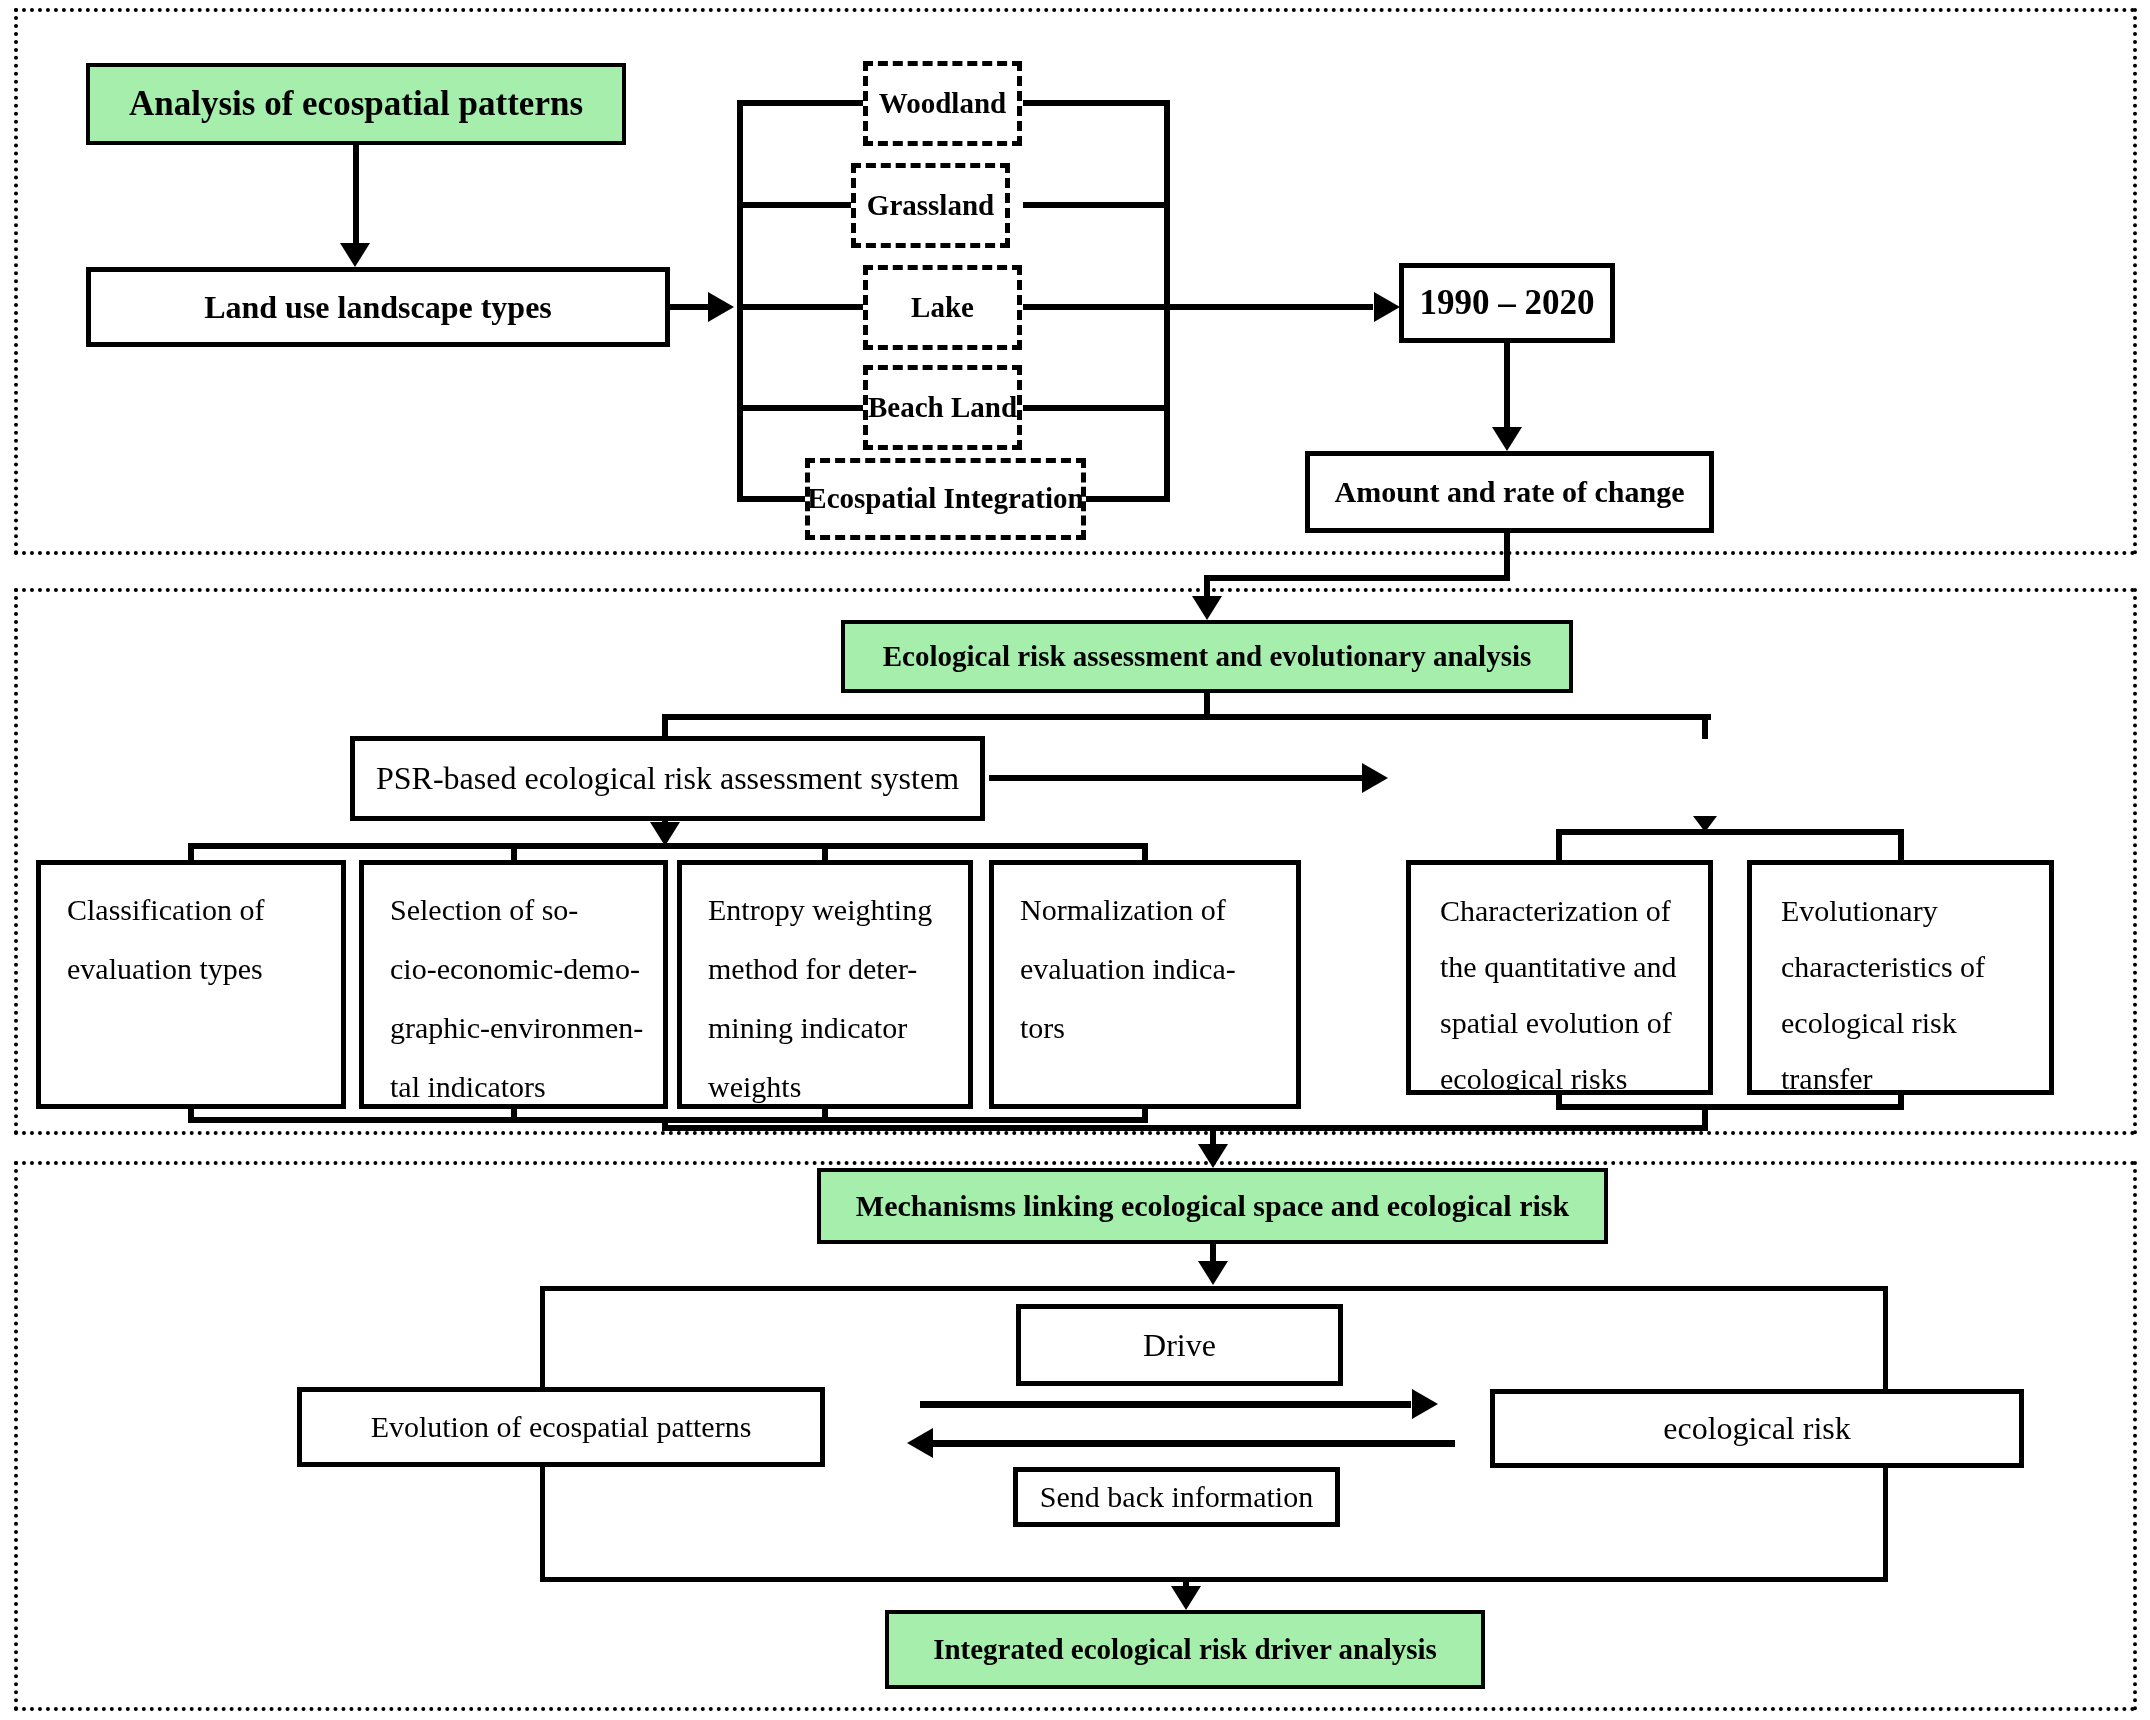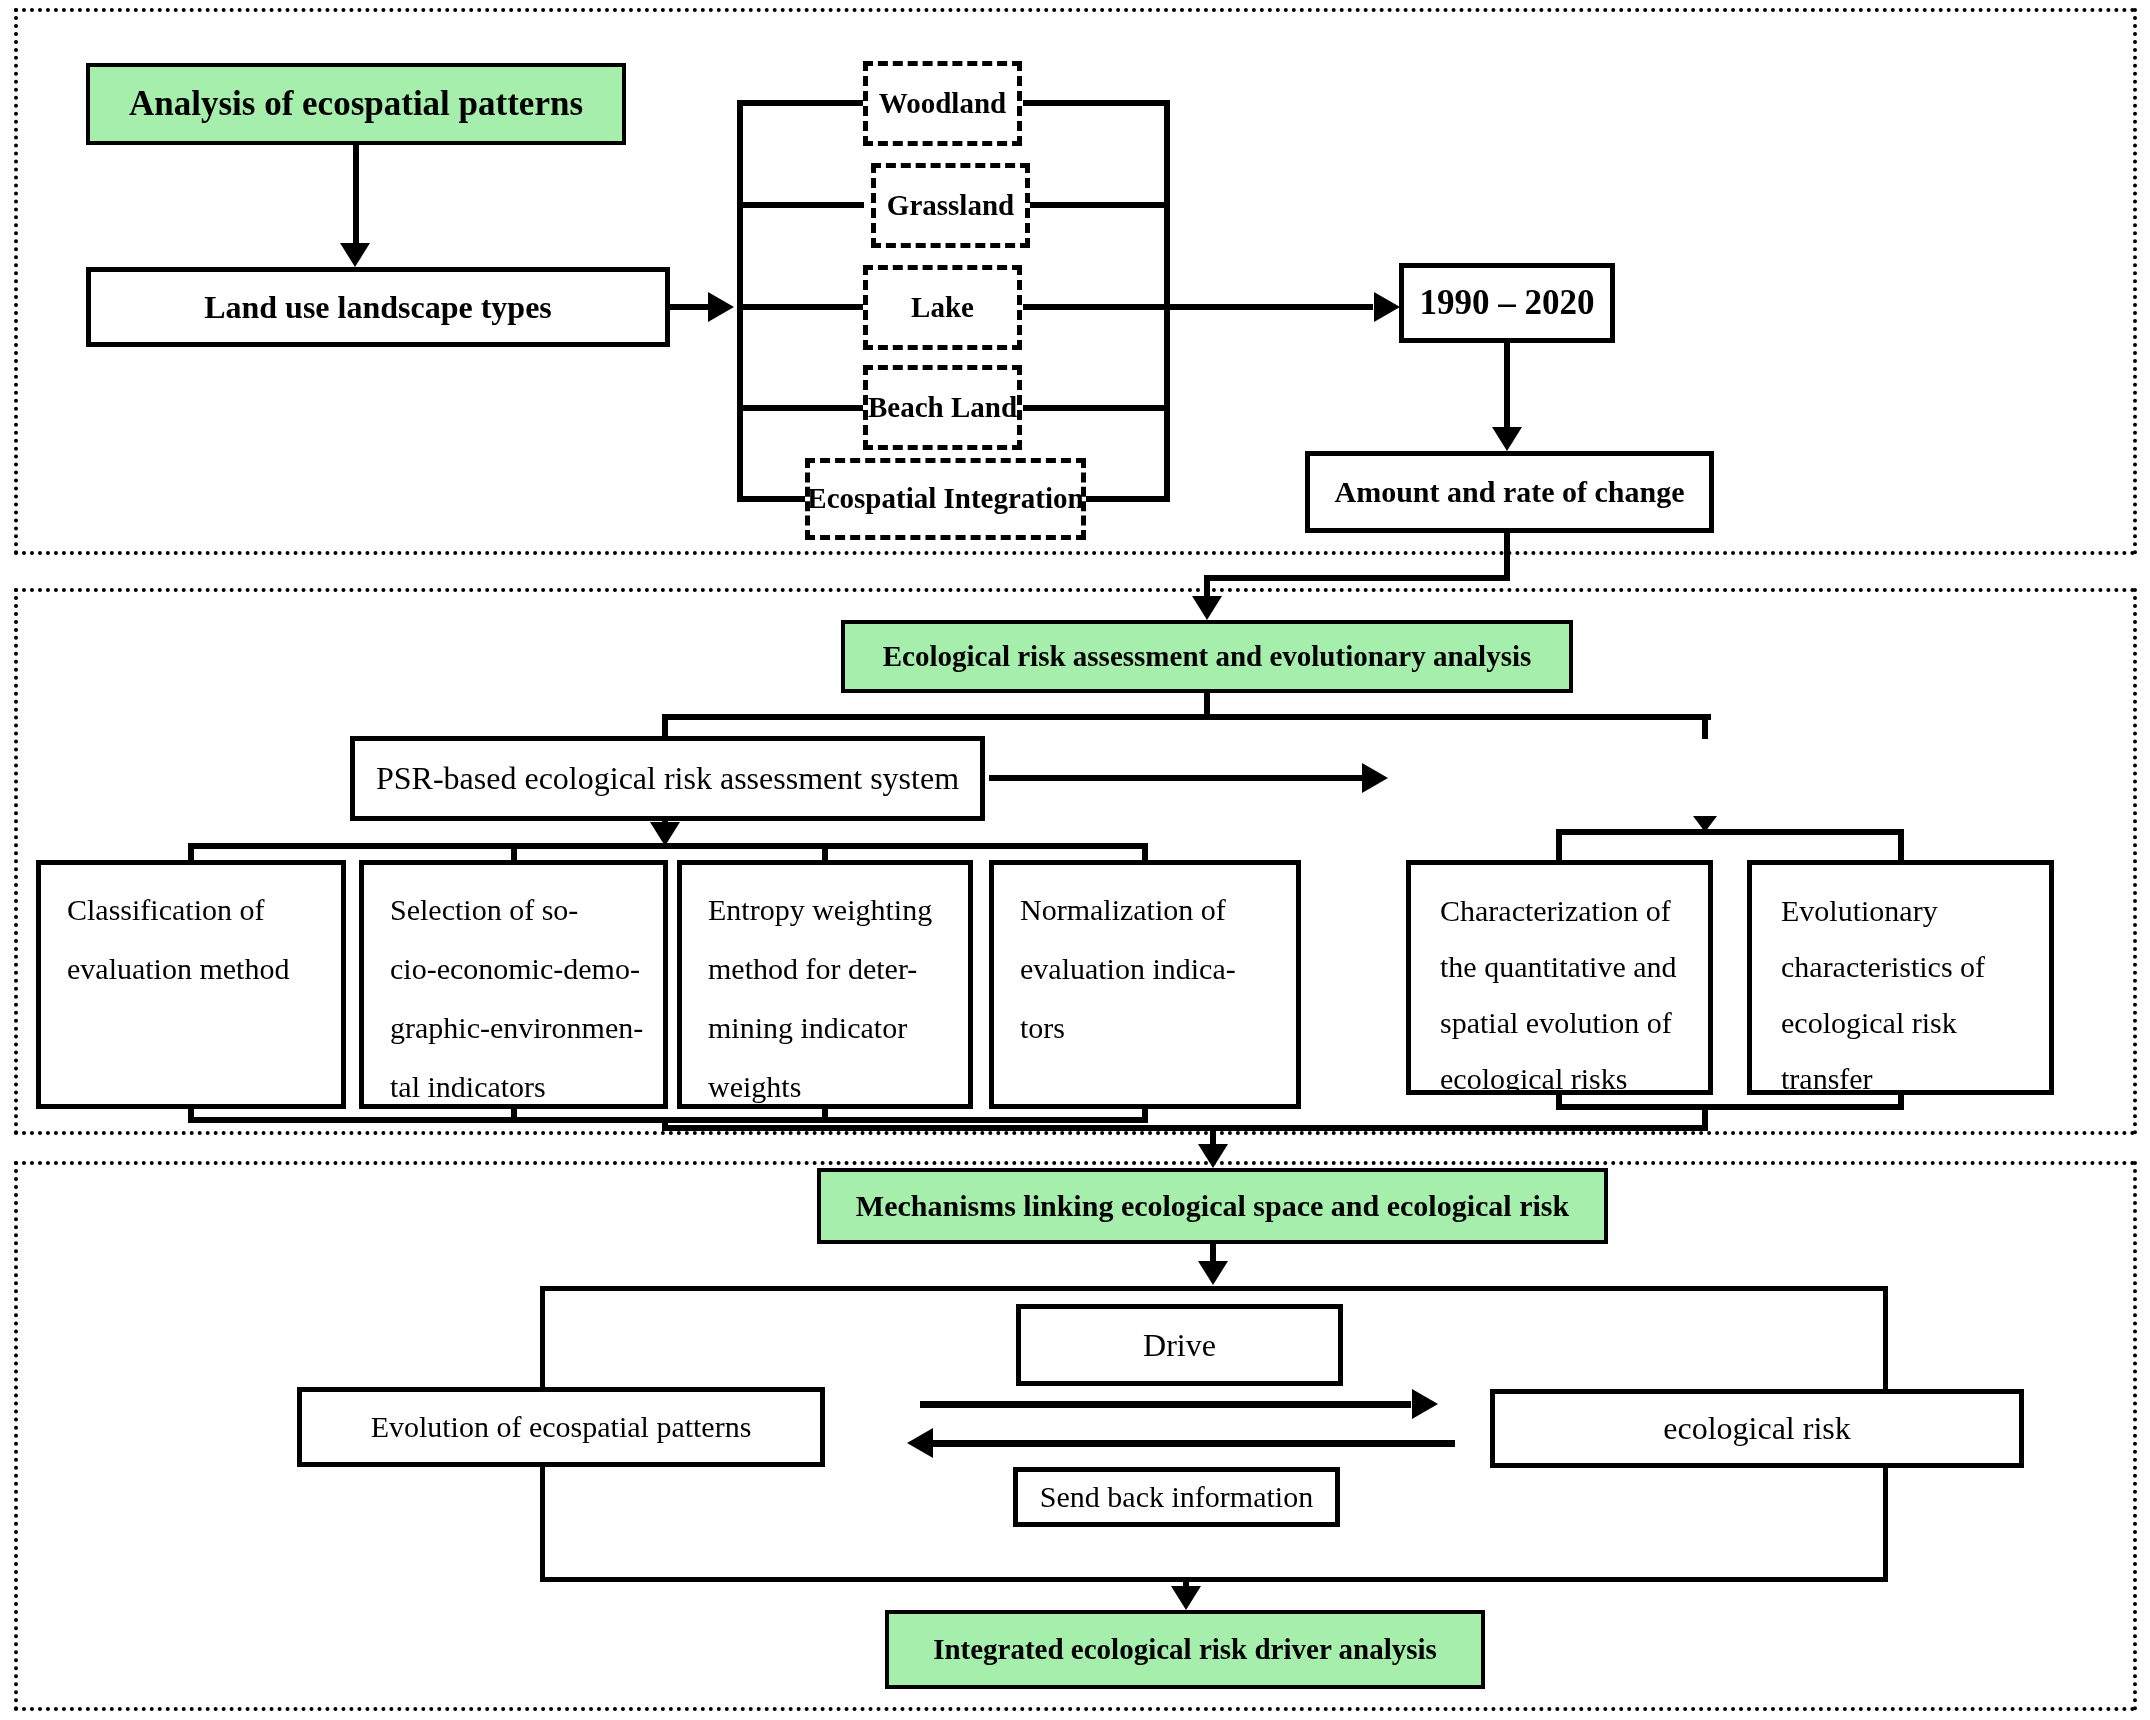--- a/index.html
+++ b/index.html
@@ -120,33 +120,33 @@
   <div class="hline thk" style="left:932px;top:1440px;width:523px"></div>
   <div class="arr a-left" style="left:907px;top:1428px"></div>
 
   <div class="vline" style="left:1183px;top:1578px;height:9px"></div>
   <div class="arr a-down" style="left:1171px;top:1586px"></div>
 
   <div class="box green f46" style="left:86px;top:63px;width:540px;height:82px">Analysis of ecospatial patterns</div>
   <div class="box bold" style="left:86px;top:267px;width:584px;height:80px">Land use landscape types</div>
 
   <div class="box dashed" style="left:863px;top:61px;width:159px;height:85px">Woodland</div>
-  <div class="box dashed" style="left:871px;top:163px;width:159px;height:85px">Grassland</div>
+  <div class="box dashed" style="left:851px;top:163px;width:159px;height:85px">Grassland</div>
   <div class="box dashed" style="left:863px;top:265px;width:159px;height:85px">Lake</div>
   <div class="box dashed" style="left:863px;top:365px;width:159px;height:85px">Beach Land</div>
   <div class="box dashed" style="left:805px;top:458px;width:281px;height:82px">Ecospatial Integration</div>
 
   <div class="box bold f44" style="left:1399px;top:263px;width:216px;height:80px">1990 – 2020</div>
   <div class="box bold f40" style="left:1305px;top:451px;width:409px;height:82px">Amount and rate  of change</div>
 
   <div class="box green f38" style="left:841px;top:620px;width:732px;height:73px">Ecological risk assessment and evolutionary analysis</div>
   <div class="box" style="left:350px;top:736px;width:635px;height:85px">PSR-based ecological risk assessment system</div>
 
   <div class="box multi" style="left:36px;top:860px;width:310px;height:249px">Classification of
-evaluation method</div>
+evaluation types</div>
   <div class="box multi" style="left:359px;top:860px;width:309px;height:249px">Selection of so-
 cio-economic-demo-
 graphic-environmen-
 tal indicators</div>
   <div class="box multi" style="left:677px;top:860px;width:296px;height:249px">Entropy weighting
 method for deter-
 mining indicator
 weights</div>
   <div class="box multi" style="left:989px;top:860px;width:312px;height:249px">Normalization of
 evaluation indica-

